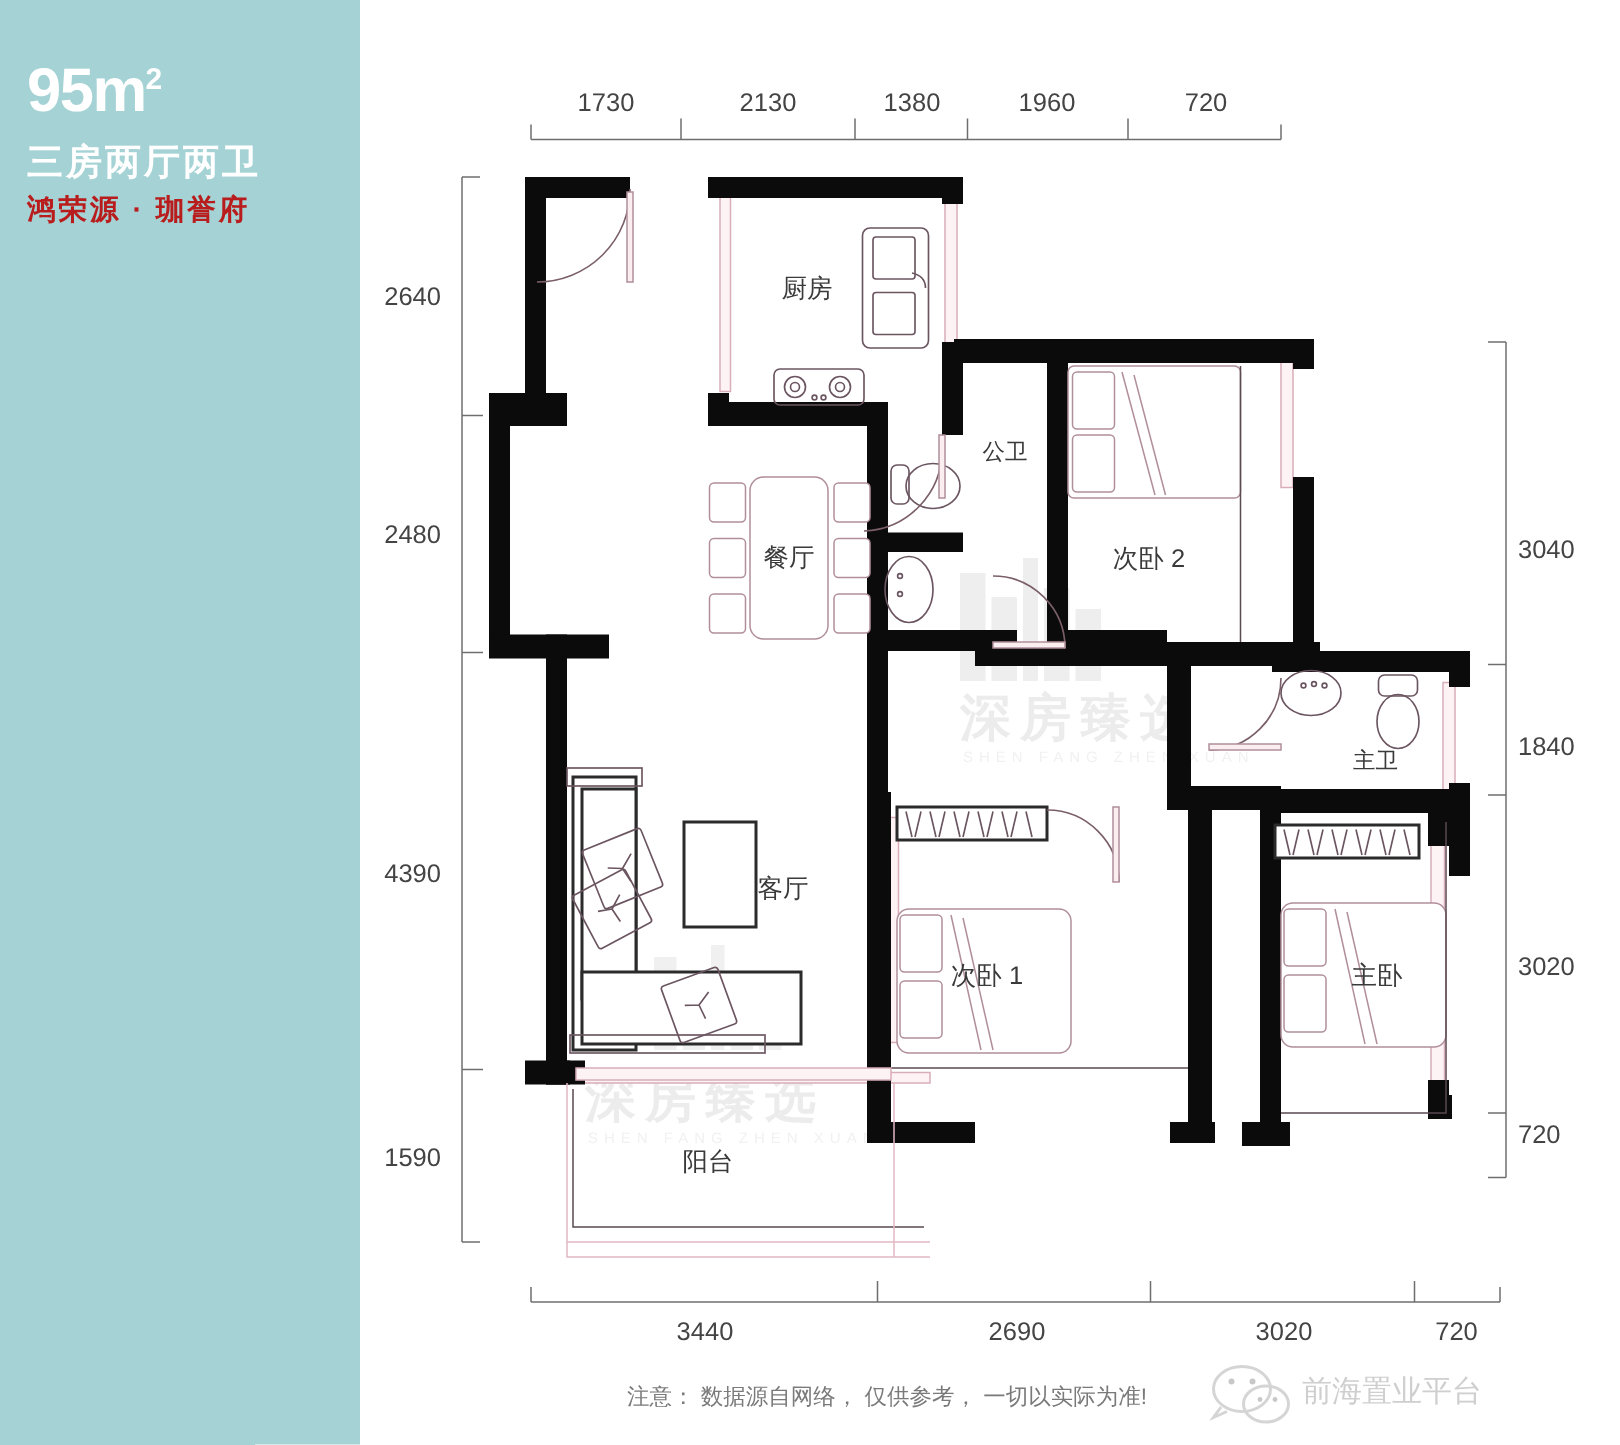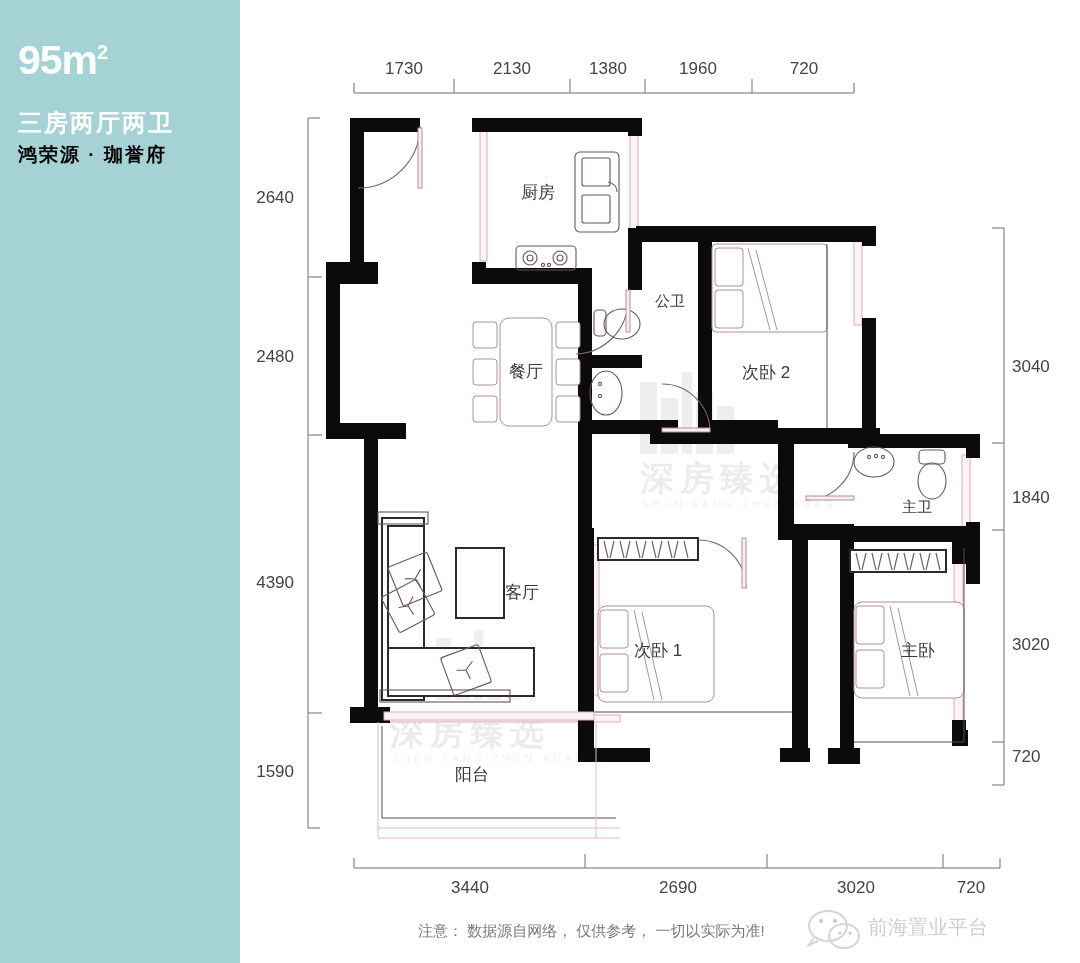--- a/index.html
+++ b/index.html
@@ -28,39 +28,39 @@
     background: #a5d2d4;
     box-sizing: border-box;
     padding: 40px 0 0 18px;
   }
   #sidebar-area {
     color: #ffffff;
     font-size: 41px;
     font-weight: bold;
     letter-spacing: -1px;
     line-height: 1;
-    margin: 0 0 28px 0;
+    margin: 0 0 14px 0;
     white-space: nowrap;
   }
   #sidebar-area .sup {
     font-size: 20px;
     vertical-align: super;
     font-weight: bold;
   }
   #sidebar-layout {
     color: #ffffff;
     font-size: 24px;
     font-weight: bold;
     letter-spacing: 2px;
     line-height: 1.2;
     margin: 0 0 6px 0;
     white-space: nowrap;
   }
   #sidebar-project {
-    color: #000000;
+    color: #b91c1c;
     font-size: 19px;
     font-weight: bold;
     letter-spacing: 2px;
     line-height: 1.2;
     white-space: nowrap;
   }
   
   #plan-wrap {
     position: absolute;
     left: 240px; top: 0;

